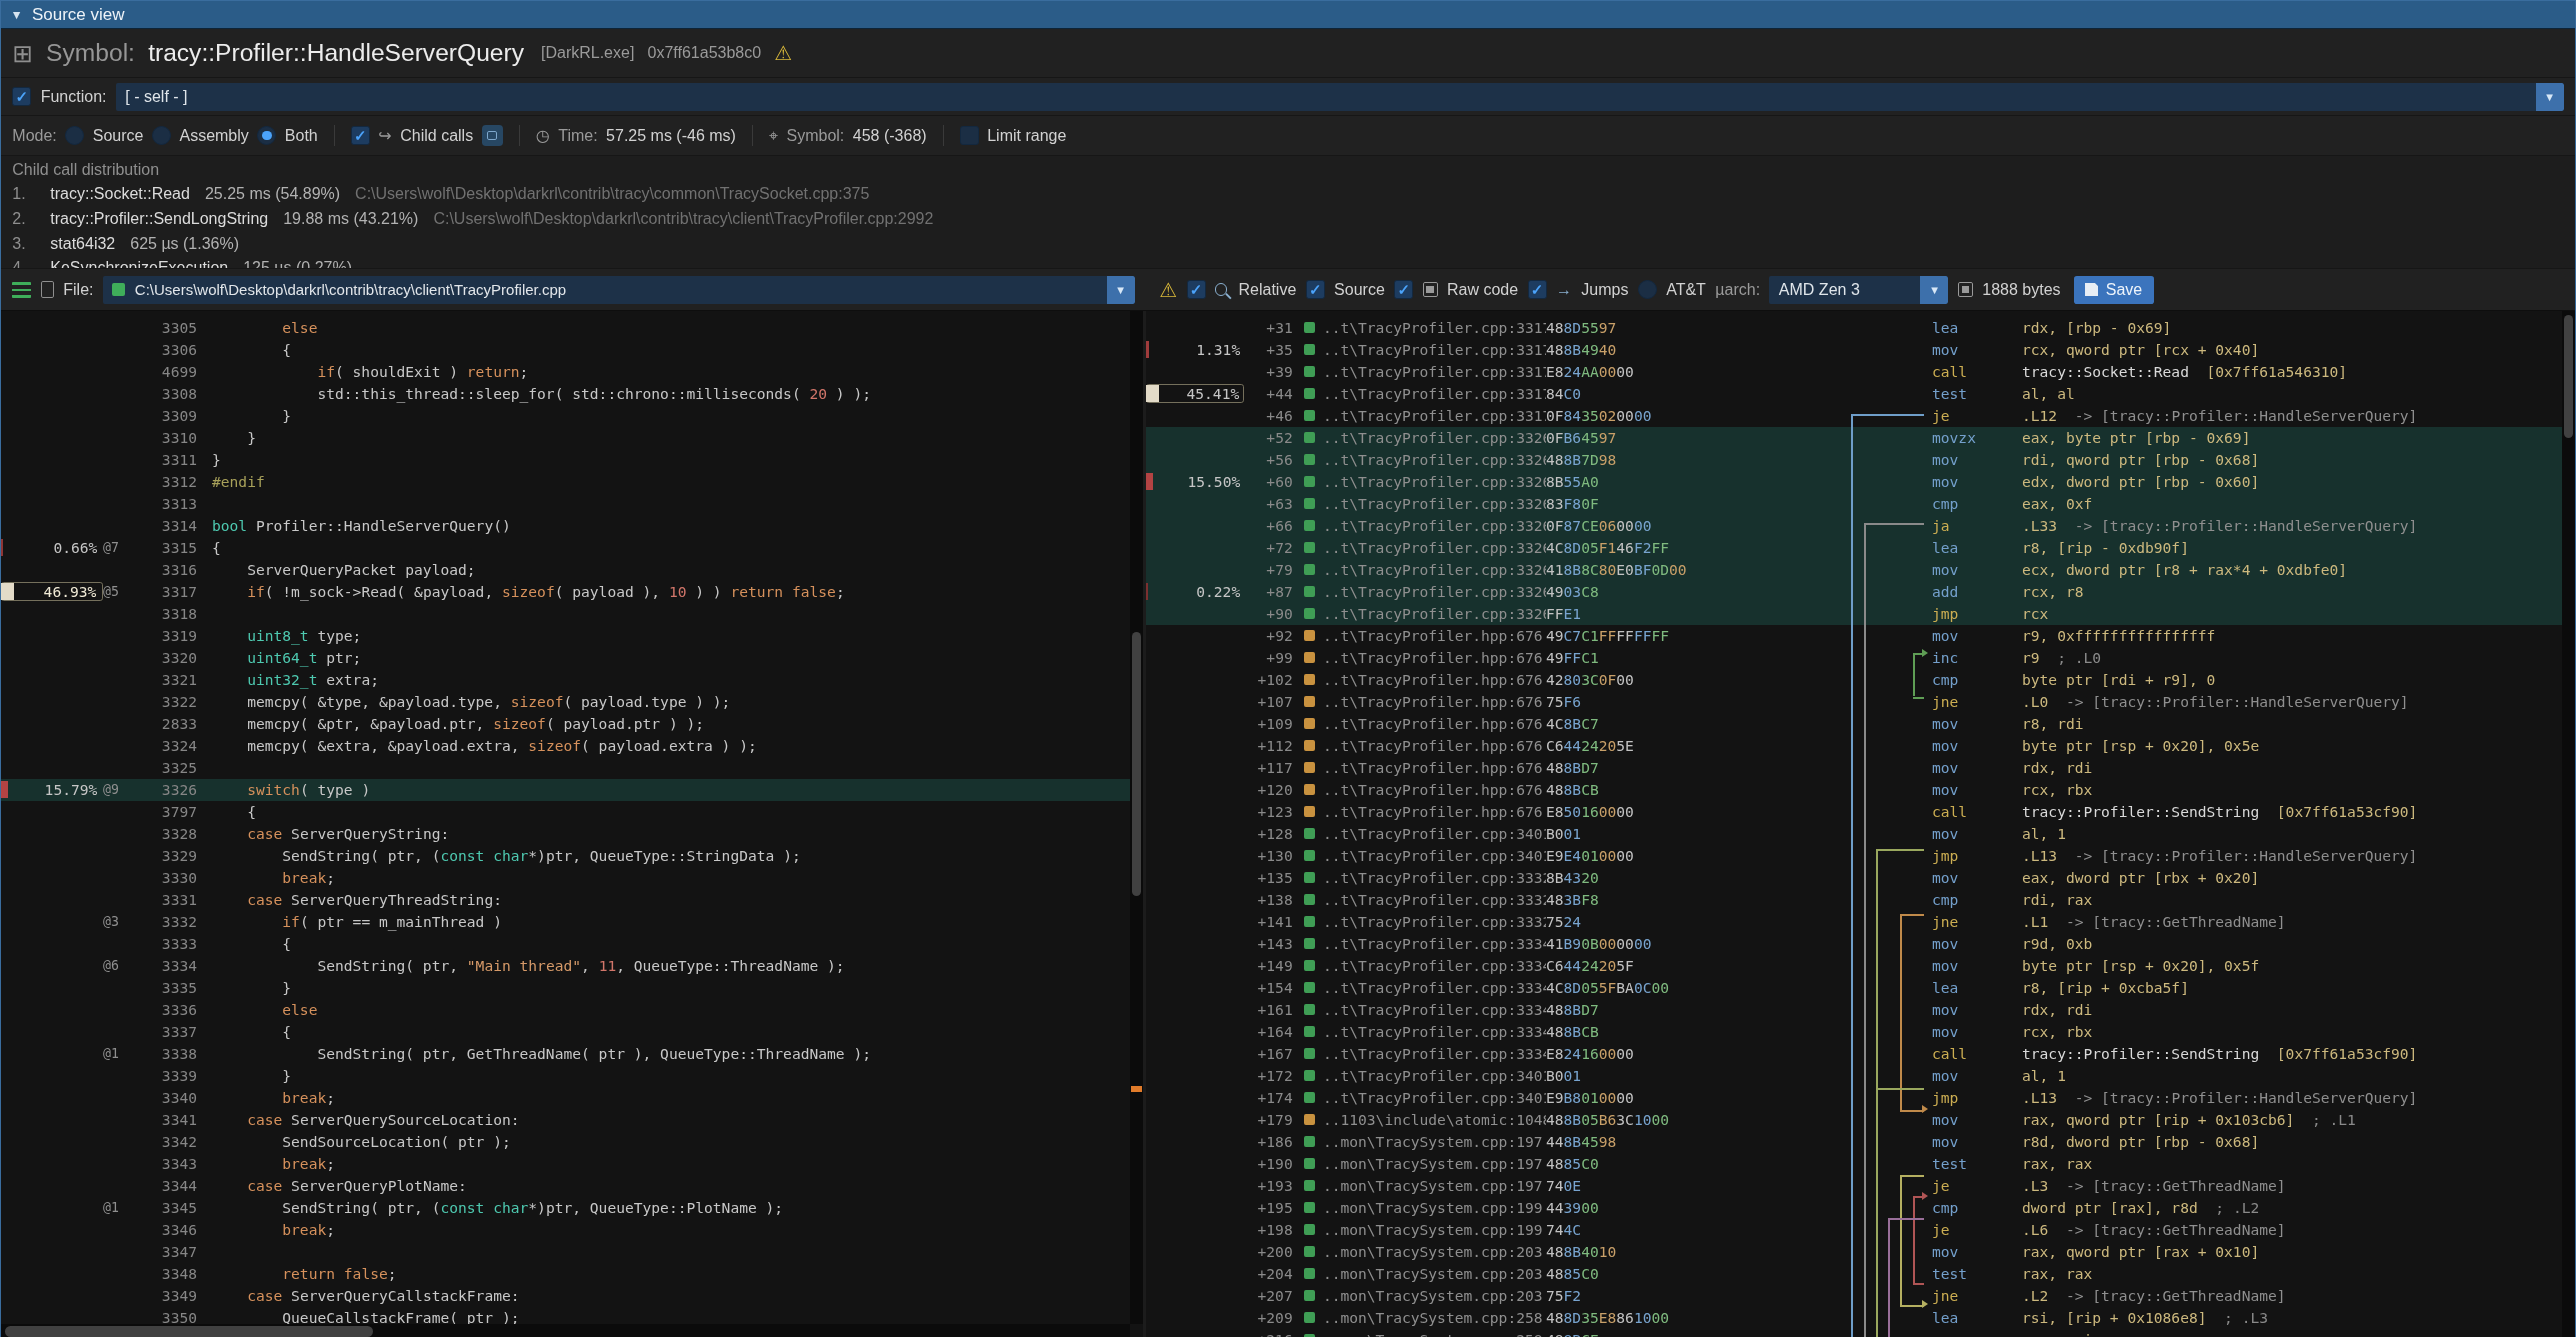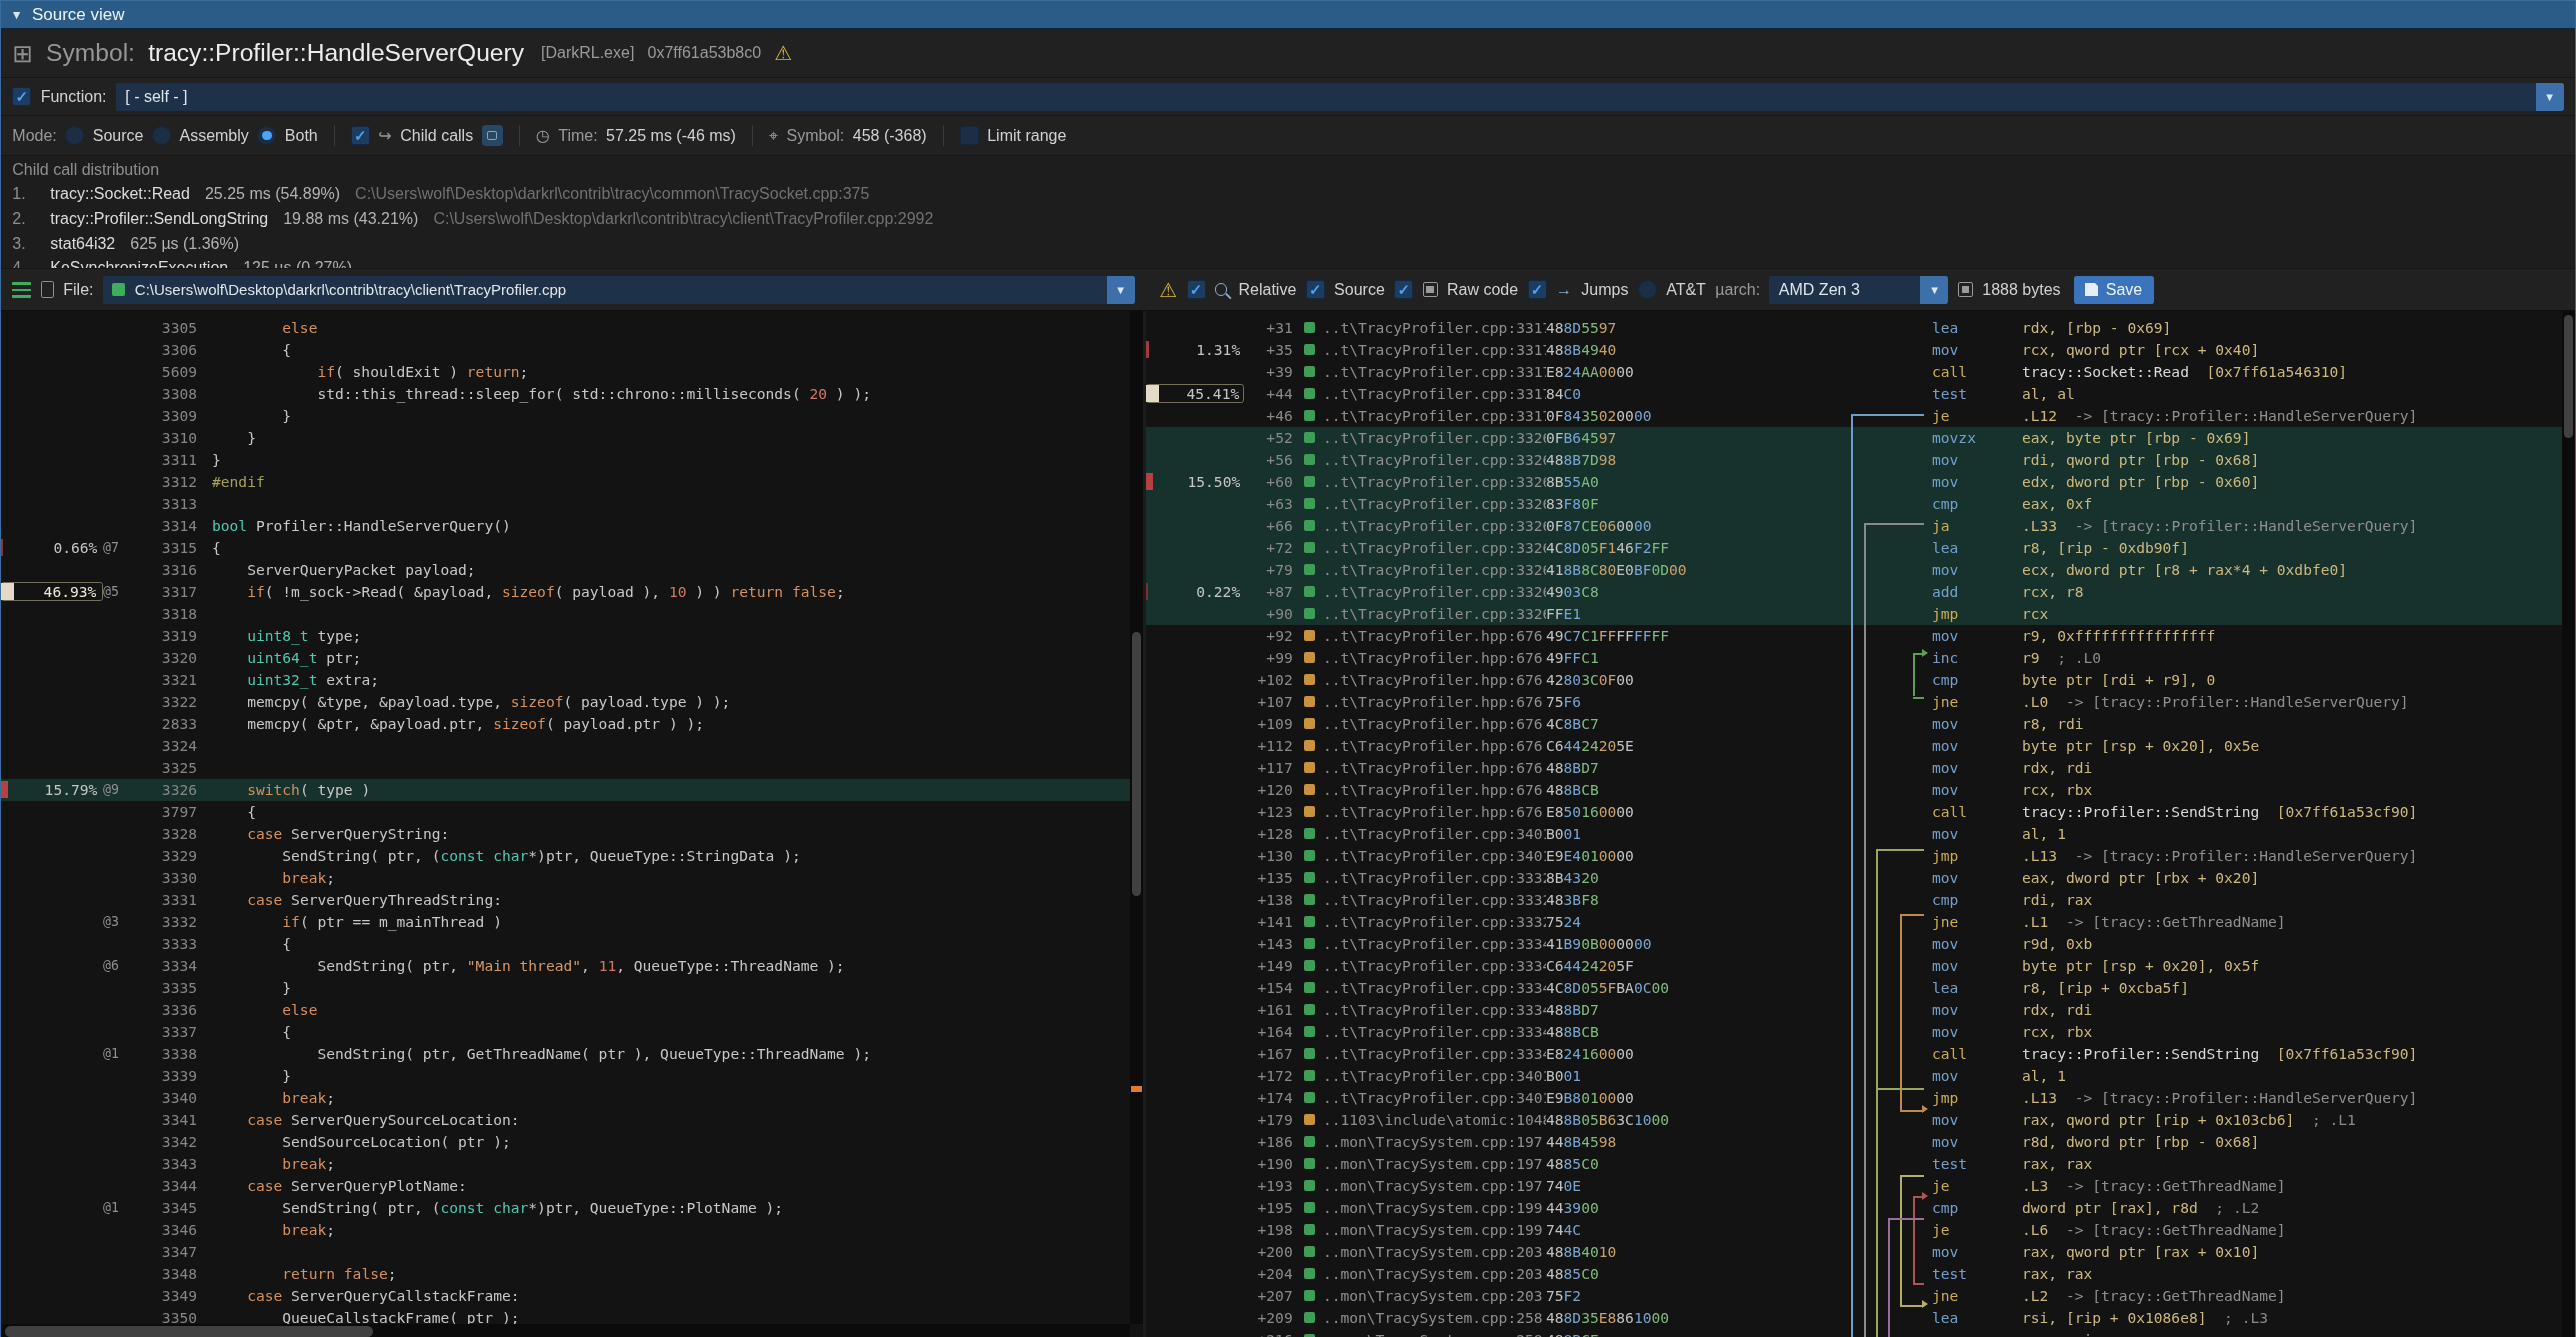--- a/index.html
+++ b/index.html
@@ -220,38 +220,38 @@
         <span>Save</span>
       </div>
     </div>
   </div>
 
   <div class="main">
     <div class="src-pane">
       <div class="src-rows">
           <div class="srow"><span class="pct"></span><span class="mark"></span><span class="lnum">3305</span><span class="code"><span class="tk-p">        </span><span class="tk-k">else</span></span></div>
           <div class="srow"><span class="pct"></span><span class="mark"></span><span class="lnum">3306</span><span class="code"><span class="tk-p">        {</span></span></div>
-          <div class="srow"><span class="pct"></span><span class="mark"></span><span class="lnum">5609</span><span class="code"><span class="tk-p">            </span><span class="tk-k">if</span><span class="tk-p">( shouldExit ) </span><span class="tk-k">return</span><span class="tk-p">;</span></span></div>
+          <div class="srow"><span class="pct"></span><span class="mark"></span><span class="lnum">4699</span><span class="code"><span class="tk-p">            </span><span class="tk-k">if</span><span class="tk-p">( shouldExit ) </span><span class="tk-k">return</span><span class="tk-p">;</span></span></div>
           <div class="srow"><span class="pct"></span><span class="mark"></span><span class="lnum">3308</span><span class="code"><span class="tk-p">            std::this_thread::sleep_for( std::chrono::milliseconds( </span><span class="tk-n">20</span><span class="tk-p"> ) );</span></span></div>
           <div class="srow"><span class="pct"></span><span class="mark"></span><span class="lnum">3309</span><span class="code"><span class="tk-p">        }</span></span></div>
           <div class="srow"><span class="pct"></span><span class="mark"></span><span class="lnum">3310</span><span class="code"><span class="tk-p">    }</span></span></div>
           <div class="srow"><span class="pct"></span><span class="mark"></span><span class="lnum">3311</span><span class="code"><span class="tk-p">}</span></span></div>
           <div class="srow"><span class="pct"></span><span class="mark"></span><span class="lnum">3312</span><span class="code"><span class="tk-pp">#endif</span></span></div>
           <div class="srow"><span class="pct"></span><span class="mark"></span><span class="lnum">3313</span><span class="code"></span></div>
           <div class="srow"><span class="pct"></span><span class="mark"></span><span class="lnum">3314</span><span class="code"><span class="tk-t">bool</span><span class="tk-p"> Profiler::HandleServerQuery()</span></span></div>
           <div class="srow"><span class="pbar" style="width: 1.9px; background: rgb(142, 53, 53);"></span><span class="pct">0.66%</span><span class="mark">@7</span><span class="lnum">3315</span><span class="code"><span class="tk-p">{</span></span></div>
           <div class="srow"><span class="pct"></span><span class="mark"></span><span class="lnum">3316</span><span class="code"><span class="tk-p">    ServerQueryPacket payload;</span></span></div>
           <div class="srow"><span class="pbar" style="width: 13.2px; background: rgb(227, 219, 200);"></span><span class="pct hot">46.93%</span><span class="mark">@5</span><span class="lnum">3317</span><span class="code"><span class="tk-p">    </span><span class="tk-k">if</span><span class="tk-p">( !m_sock-&gt;Read( &amp;payload, </span><span class="tk-k">sizeof</span><span class="tk-p">( payload ), </span><span class="tk-n">10</span><span class="tk-p"> ) ) </span><span class="tk-k">return</span><span class="tk-p"> </span><span class="tk-k">false</span><span class="tk-p">;</span></span></div>
           <div class="srow"><span class="pct"></span><span class="mark"></span><span class="lnum">3318</span><span class="code"></span></div>
           <div class="srow"><span class="pct"></span><span class="mark"></span><span class="lnum">3319</span><span class="code"><span class="tk-p">    </span><span class="tk-t">uint8_t</span><span class="tk-p"> type;</span></span></div>
           <div class="srow"><span class="pct"></span><span class="mark"></span><span class="lnum">3320</span><span class="code"><span class="tk-p">    </span><span class="tk-t">uint64_t</span><span class="tk-p"> ptr;</span></span></div>
           <div class="srow"><span class="pct"></span><span class="mark"></span><span class="lnum">3321</span><span class="code"><span class="tk-p">    </span><span class="tk-t">uint32_t</span><span class="tk-p"> extra;</span></span></div>
           <div class="srow"><span class="pct"></span><span class="mark"></span><span class="lnum">3322</span><span class="code"><span class="tk-p">    memcpy( &amp;type, &amp;payload.type, </span><span class="tk-k">sizeof</span><span class="tk-p">( payload.type ) );</span></span></div>
           <div class="srow"><span class="pct"></span><span class="mark"></span><span class="lnum">2833</span><span class="code"><span class="tk-p">    memcpy( &amp;ptr, &amp;payload.ptr, </span><span class="tk-k">sizeof</span><span class="tk-p">( payload.ptr ) );</span></span></div>
-          <div class="srow"><span class="pct"></span><span class="mark"></span><span class="lnum">3324</span></div>
+          <div class="srow"><span class="pct"></span><span class="mark"></span><span class="lnum">3324</span><span class="code"><span class="tk-p">    memcpy( &amp;extra, &amp;payload.extra, </span><span class="tk-k">sizeof</span><span class="tk-p">( payload.extra ) );</span></span></div>
           <div class="srow"><span class="pct"></span><span class="mark"></span><span class="lnum">3325</span><span class="code"></span></div>
           <div class="srow hl"><span class="pbar" style="width: 6.6px; background: rgb(179, 67, 67);"></span><span class="pct">15.79%</span><span class="mark">@9</span><span class="lnum">3326</span><span class="code"><span class="tk-p">    </span><span class="tk-k">switch</span><span class="tk-p">( type )</span></span></div>
           <div class="srow"><span class="pct"></span><span class="mark"></span><span class="lnum">3797</span><span class="code"><span class="tk-p">    {</span></span></div>
           <div class="srow"><span class="pct"></span><span class="mark"></span><span class="lnum">3328</span><span class="code"><span class="tk-p">    </span><span class="tk-k">case</span><span class="tk-p"> ServerQueryString:</span></span></div>
           <div class="srow"><span class="pct"></span><span class="mark"></span><span class="lnum">3329</span><span class="code"><span class="tk-p">        SendString( ptr, (</span><span class="tk-t">const char</span><span class="tk-p">*)ptr, QueueType::StringData );</span></span></div>
           <div class="srow"><span class="pct"></span><span class="mark"></span><span class="lnum">3330</span><span class="code"><span class="tk-p">        </span><span class="tk-k">break</span><span class="tk-p">;</span></span></div>
           <div class="srow"><span class="pct"></span><span class="mark"></span><span class="lnum">3331</span><span class="code"><span class="tk-p">    </span><span class="tk-k">case</span><span class="tk-p"> ServerQueryThreadString:</span></span></div>
           <div class="srow"><span class="pct"></span><span class="mark">@3</span><span class="lnum">3332</span><span class="code"><span class="tk-p">        </span><span class="tk-k">if</span><span class="tk-p">( ptr == m_mainThread )</span></span></div>
           <div class="srow"><span class="pct"></span><span class="mark"></span><span class="lnum">3333</span><span class="code"><span class="tk-p">        {</span></span></div>
           <div class="srow"><span class="pct"></span><span class="mark">@6</span><span class="lnum">3334</span><span class="code"><span class="tk-p">            SendString( ptr, </span><span class="tk-s">"Main thread"</span><span class="tk-p">, </span><span class="tk-n">11</span><span class="tk-p">, QueueType::ThreadName );</span></span></div>

